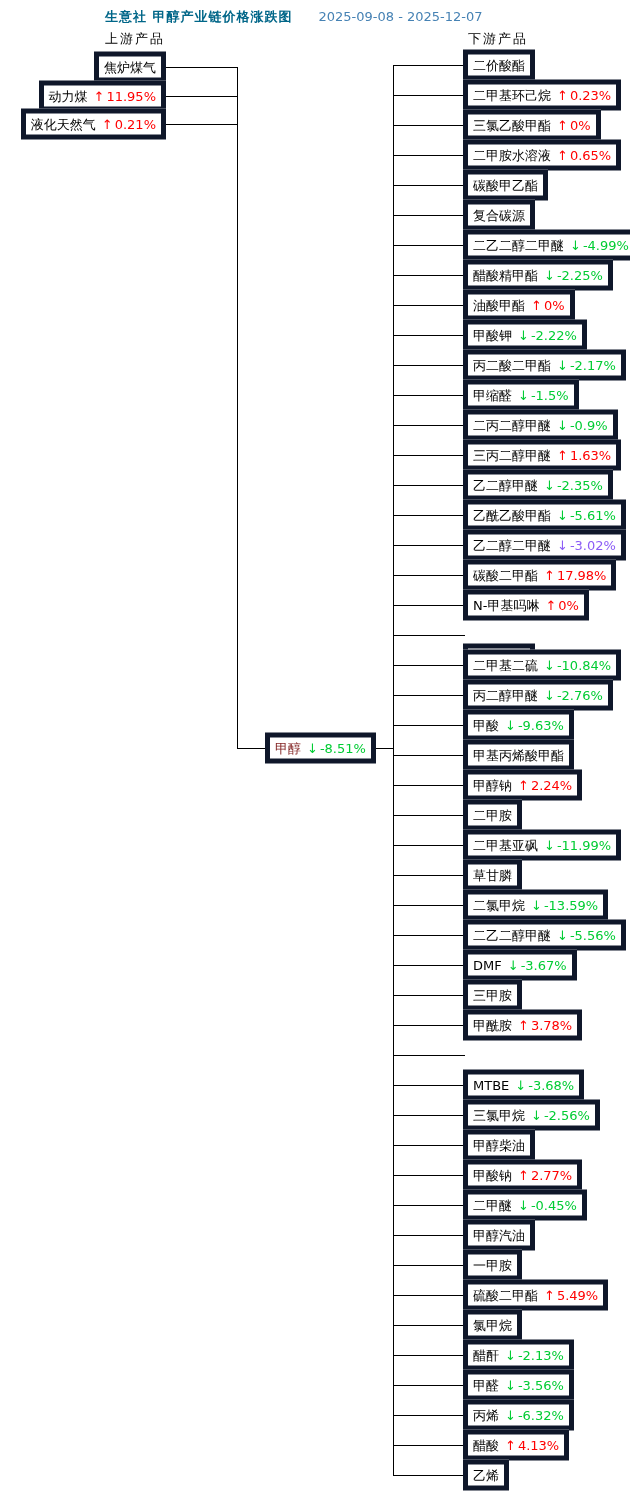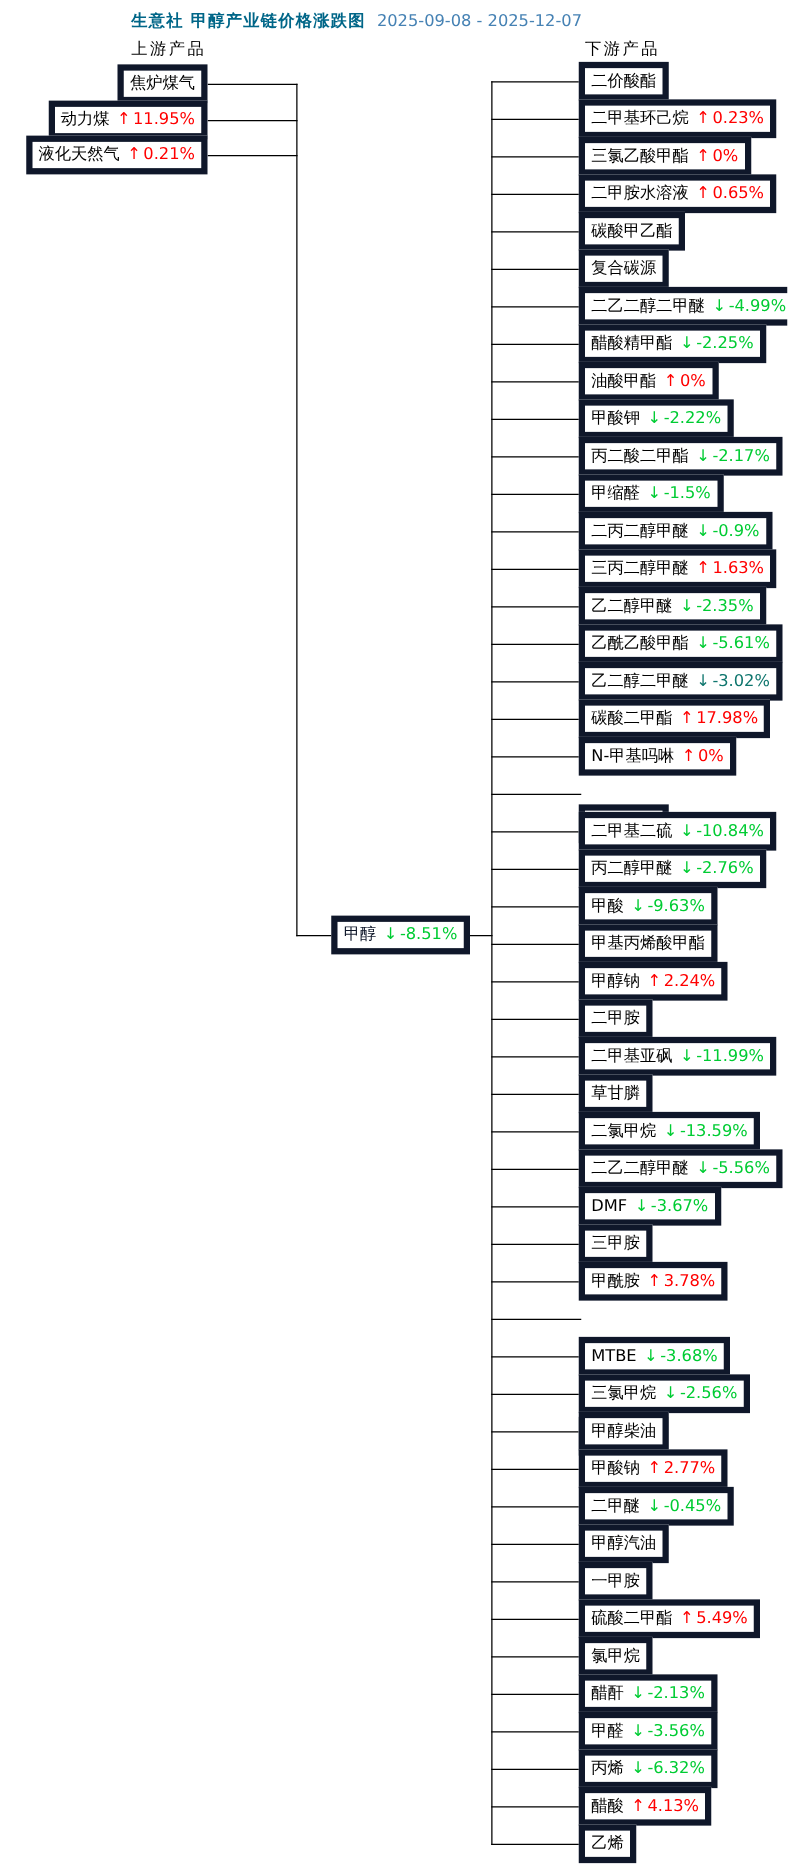--- a/index.html
+++ b/index.html
@@ -2,21 +2,21 @@
 <html><head>
 <meta charset="utf-8">
 <style>
   html,body{margin:0;padding:0;background:#ffffff;}
   #stage{
     position:relative;width:630px;height:1495px;background:#ffffff;overflow:hidden;
     font-family:"DejaVu Sans","Liberation Sans",sans-serif;font-size:13px;color:#000;
   }
   .title-line{position:absolute;left:105px;top:8px;white-space:nowrap;font-size:13px;}
   .title-cn{font-weight:bold;letter-spacing:1px;}
-  .title-date{margin-left:9px;}
+  .title-date{margin-left:26px;}
   .col-header{position:absolute;top:30px;font-size:13px;letter-spacing:2px;white-space:nowrap;}
   .hline,.vline{position:absolute;background:#000;z-index:1;}
   .hline{height:1px;}
   .vline{width:1px;}
   .node{
     position:absolute;z-index:2;background:#fff;border:5px solid #0f172a;
     padding:2px 5px;white-space:nowrap;line-height:17px;font-size:13px;
     transform:translateY(-50%);
   }
   .node .chg{margin-left:6px;}
@@ -94,21 +94,21 @@
       <div class="node" style="top: 67px; right: 464px;">
       <span class="pname">焦炉煤气</span>
     </div>
       <div class="node" style="top: 96px; right: 464px;">
       <span class="pname">动力煤</span><span class="chg" style="color: rgb(255, 0, 0);"><span class="arrow">↑</span><span class="chg-val">11.95%</span></span>
     </div>
       <div class="node" style="top: 124px; right: 464px;">
       <span class="pname">液化天然气</span><span class="chg" style="color: rgb(255, 0, 0);"><span class="arrow">↑</span><span class="chg-val">0.21%</span></span>
     </div>
       <div class="node" style="top: 748px; left: 265px;">
-      <span class="pname" style="color: #0f172a;">甲醇</span><span class="chg" style="color: rgb(0, 204, 51);"><span class="arrow">↓</span><span class="chg-val">-8.51%</span></span>
+      <span class="pname" style="color: #7f1d1d;">甲醇</span><span class="chg" style="color: rgb(0, 204, 51);"><span class="arrow">↓</span><span class="chg-val">-8.51%</span></span>
     </div>
       <div class="node" style="top: 65px; left: 463px;">
       <span class="pname">二价酸酯</span>
     </div>
       <div class="node" style="top: 95px; left: 463px;">
       <span class="pname">二甲基环己烷</span><span class="chg" style="color: rgb(255, 0, 0);"><span class="arrow">↑</span><span class="chg-val">0.23%</span></span>
     </div>
       <div class="node" style="top: 125px; left: 463px;">
       <span class="pname">三氯乙酸甲酯</span><span class="chg" style="color: rgb(255, 0, 0);"><span class="arrow">↑</span><span class="chg-val">0%</span></span>
     </div>
@@ -145,21 +145,21 @@
       <div class="node" style="top: 455px; left: 463px;">
       <span class="pname">三丙二醇甲醚</span><span class="chg" style="color: rgb(255, 0, 0);"><span class="arrow">↑</span><span class="chg-val">1.63%</span></span>
     </div>
       <div class="node" style="top: 485px; left: 463px;">
       <span class="pname">乙二醇甲醚</span><span class="chg" style="color: rgb(0, 204, 51);"><span class="arrow">↓</span><span class="chg-val">-2.35%</span></span>
     </div>
       <div class="node" style="top: 515px; left: 463px;">
       <span class="pname">乙酰乙酸甲酯</span><span class="chg" style="color: rgb(0, 204, 51);"><span class="arrow">↓</span><span class="chg-val">-5.61%</span></span>
     </div>
       <div class="node" style="top: 545px; left: 463px;">
-      <span class="pname">乙二醇二甲醚</span><span class="chg" style="color: #0f766e;"><span class="arrow">↓</span><span class="chg-val">-3.02%</span></span>
+      <span class="pname">乙二醇二甲醚</span><span class="chg" style="color: #8b5cf6;"><span class="arrow">↓</span><span class="chg-val">-3.02%</span></span>
     </div>
       <div class="node" style="top: 575px; left: 463px;">
       <span class="pname">碳酸二甲酯</span><span class="chg" style="color: rgb(255, 0, 0);"><span class="arrow">↑</span><span class="chg-val">17.98%</span></span>
     </div>
       <div class="node" style="top: 605px; left: 463px;">
       <span class="pname">N-甲基吗啉</span><span class="chg" style="color: rgb(255, 0, 0);"><span class="arrow">↑</span><span class="chg-val">0%</span></span>
     </div>
       <div class="node" style="top: 635px; left: 463px; margin-top: 24px;">
       <span class="pname">醋酸甲酯</span>
     </div>

